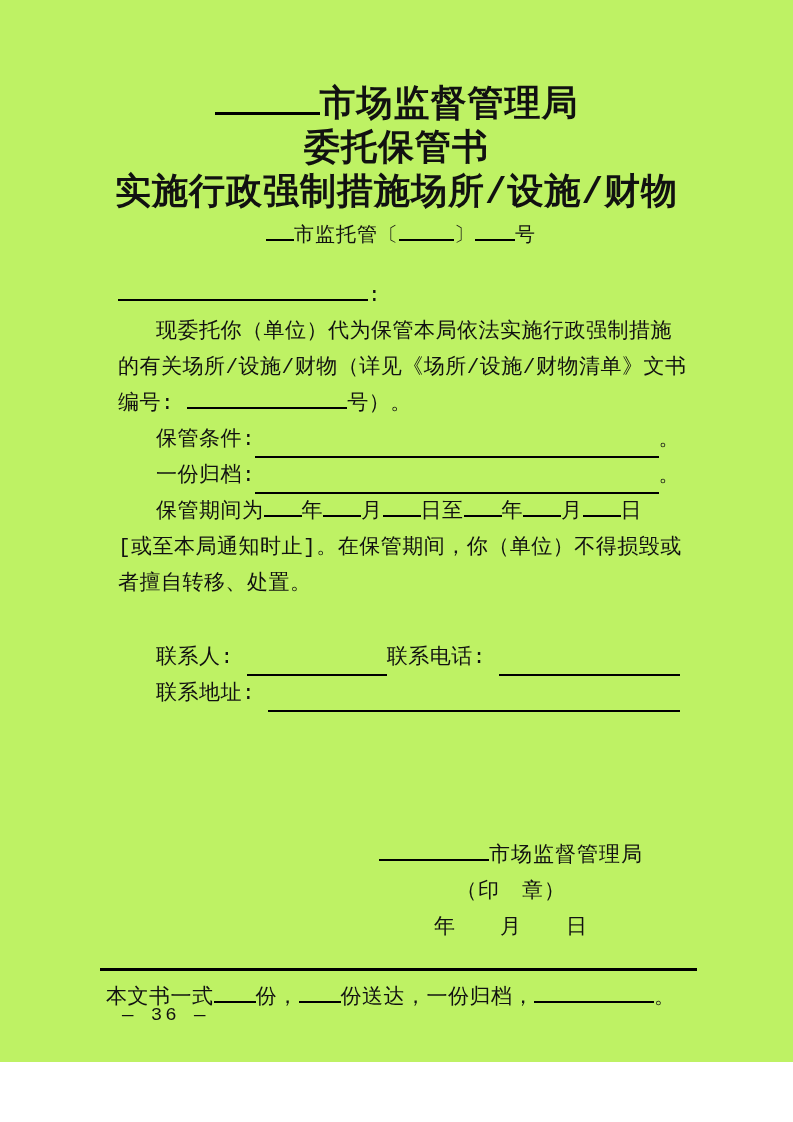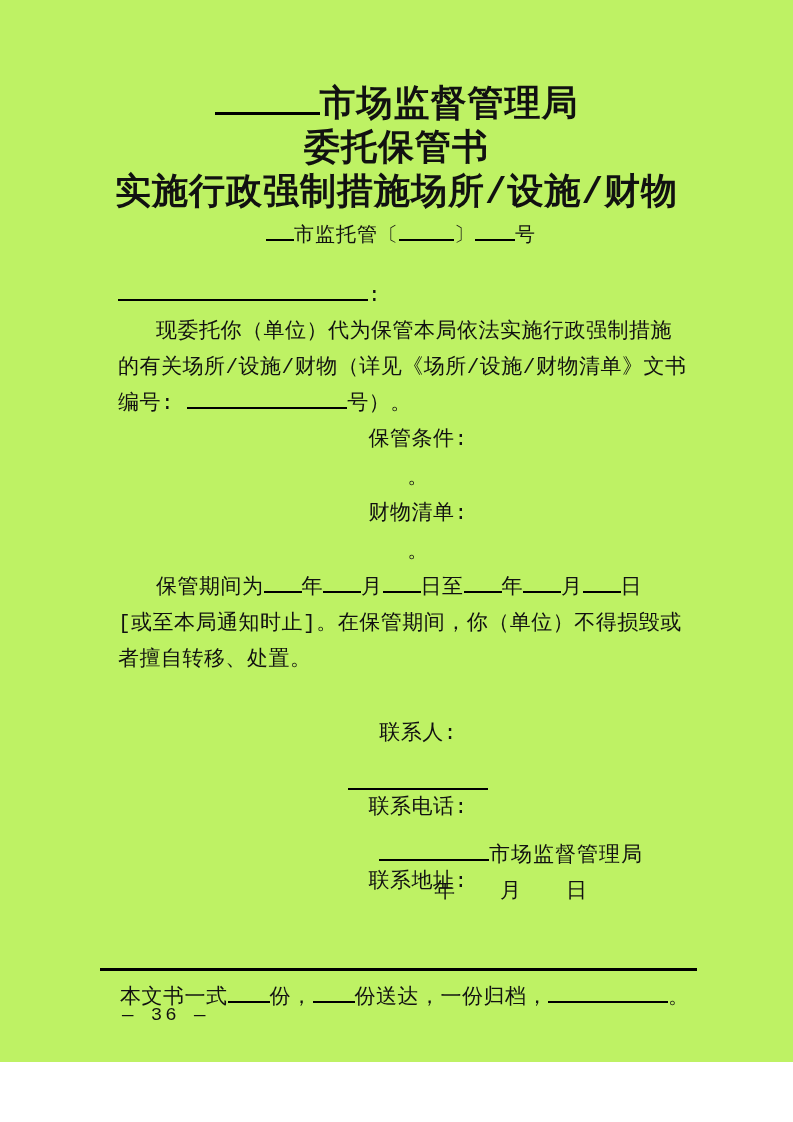--- a/index.html
+++ b/index.html
@@ -46,40 +46,40 @@
   
   .body {
     position: absolute;
     top: 278px; left: 118px; right: 113px;
     font-size: 21px;
     line-height: 36px;
     letter-spacing: 0.5px;
   }
   .line { white-space: nowrap; }
   .indent { padding-left: 38px; }
-  .flexline { display: flex; align-items: center; flex-direction: column; }
+  .flexline { display: flex; align-items: flex-end; }
   .gap2 { margin-top: 38px; }
   
   .signature {
     position: absolute;
     top: 838px; right: 150px;
     text-align: center;
     font-size: 21px;
     line-height: 36px;
     letter-spacing: 1px;
   }
   
   .rule {
     position: absolute;
     top: 968px; left: 100px; width: 597px;
     border-top: 3px solid #000;
   }
   .footnote {
     position: absolute;
-    top: 980px; left: 120px; right: 96px;
+    top: 980px; left: 106px; right: 96px;
     font-size: 21px;
     line-height: 36px;
     letter-spacing: 0.5px;
     white-space: nowrap;
   }
   .pageno {
     position: absolute;
     top: 1004px; left: 122px;
     font-size: 19px;
     letter-spacing: 3px;
@@ -105,37 +105,38 @@
     <div class="line">的有关场所/设施/财物（详见《场所/设施/财物清单》文书</div>
     <div class="line"><span>编号:</span>&nbsp;<span class="blank w160"></span><span>号）。</span></div>
 
     <div class="flexline indent">
         <span>保管条件:</span>
         <span class="blank fill"></span>
         <span>。</span>
       </div>
 
     <div class="flexline indent">
-        <span>财物清单:</span>
+        <span>一份归档:</span>
         <span class="blank fill"></span>
         <span>。</span>
       </div>
 
     <div class="line indent"><span>保管期间为</span><span class="blank w38"></span><span>年</span><span class="blank w38"></span><span>月</span><span class="blank w38"></span><span>日</span><span>至</span><span class="blank w38"></span><span>年</span><span class="blank w38"></span><span>月</span><span class="blank w38"></span><span>日</span></div>
     <div class="line">[或至本局通知时止]。在保管期间，你（单位）不得损毁或</div>
     <div class="line">者擅自转移、处置。</div>
 
     <div class="flexline indent gap2"><span>联系人:</span>&nbsp;<span class="blank w140"></span><span>联系电话:</span>&nbsp;<span class="blank fill"></span></div>
     <div class="flexline indent"><span>联系地址:</span>&nbsp;<span class="blank fill"></span></div>
 
 
   </div>
 
   <div class="signature">
     <div><span class="blank w110"></span><span>市场监督管理局</span></div>
+    <div>（印　章）</div>
     <div>年　　月　　日</div>
   </div>
 
   <div class="rule"></div>
 
   <div class="footnote"><span>本文书一式</span><span class="blank w42"></span><span>份，</span><span class="blank w42"></span><span>份送达，一份归档，</span><span class="blank w120"></span><span>。</span></div>
 
   <div class="pageno">— 36 —</div>
 
 </div>

